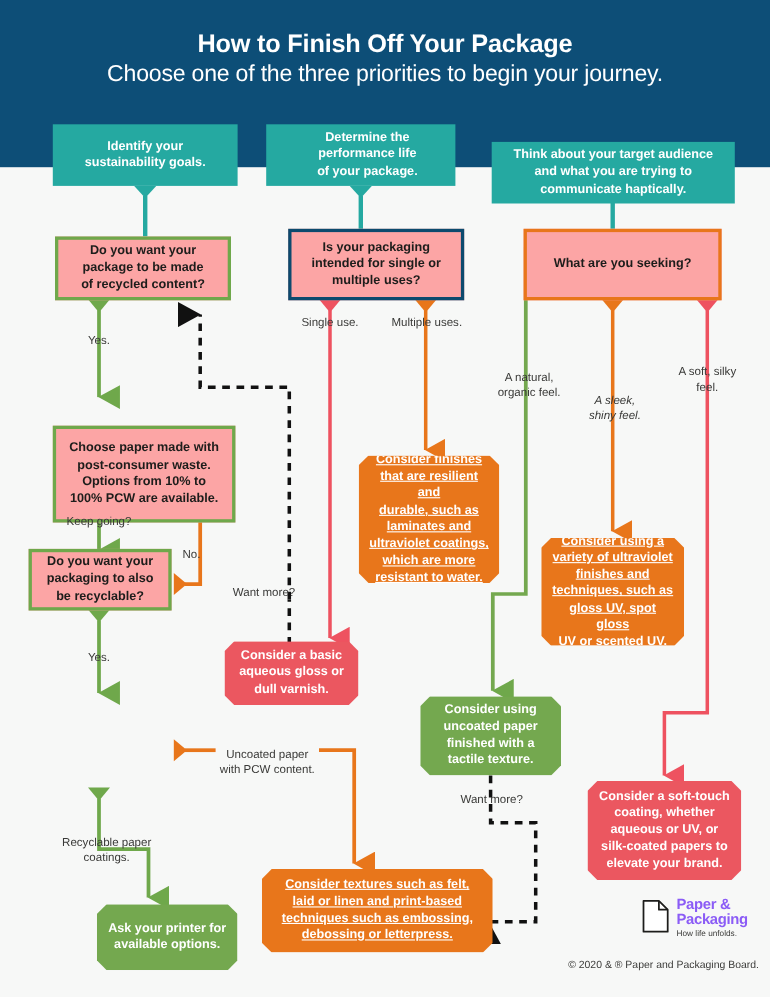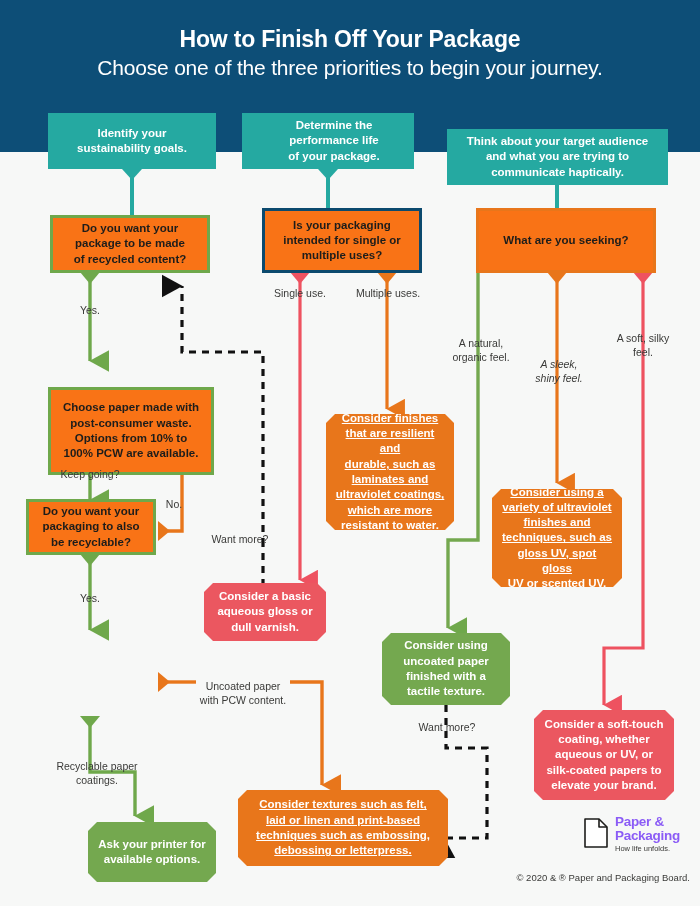--- a/index.html
+++ b/index.html
@@ -31,21 +31,21 @@
 
   
   .node{position:absolute;box-sizing:border-box;display:flex;
         align-items:center;justify-content:center;text-align:center;}
 
   .teal{
     background:#25A9A1;color:#fff;font-weight:bold;font-size:11.5px;
     line-height:1.33;padding:6px 8px;
   }
   .decision{
-    background:#f97316;color:#1D1D1B;font-weight:bold;font-size:11.5px;
+    background:#fca5a5;color:#1D1D1B;font-weight:bold;font-size:11.5px;
     line-height:1.33;padding:6px 9px;
   }
   .d-green{border:3px solid #6FA84B;}
   .d-red{border:3px solid #0c4a6e;}
   .d-orange{border:3px solid #E8761B;}
 
   .result{
     color:#FFFFFF;font-weight:bold;font-size:11.5px;line-height:1.33;
     padding:7px 9px;
   }

